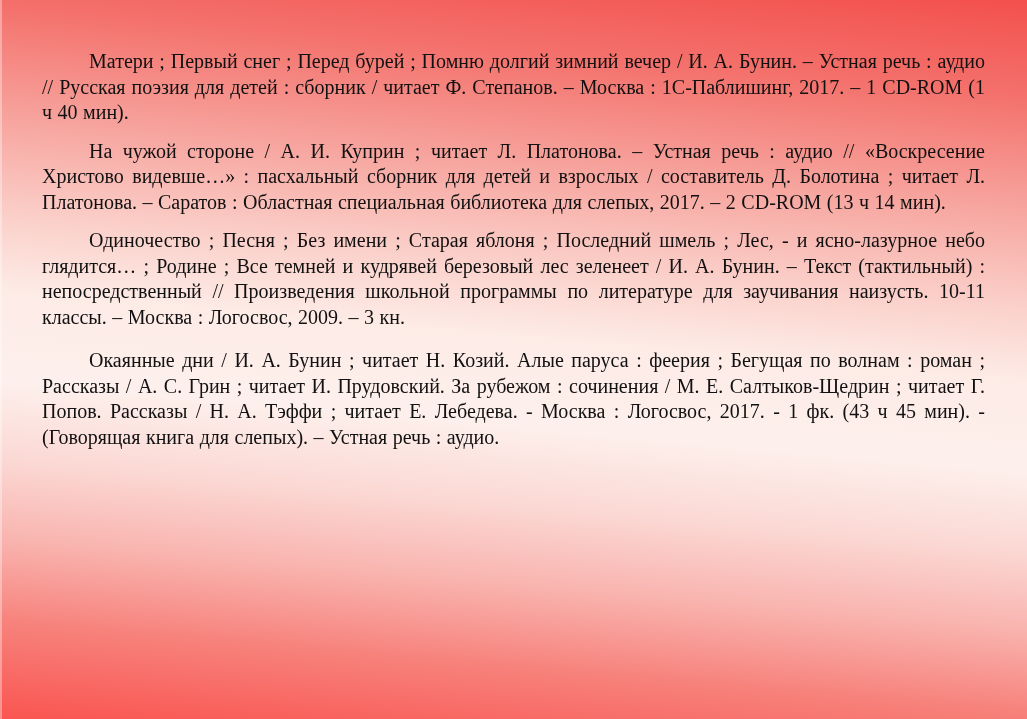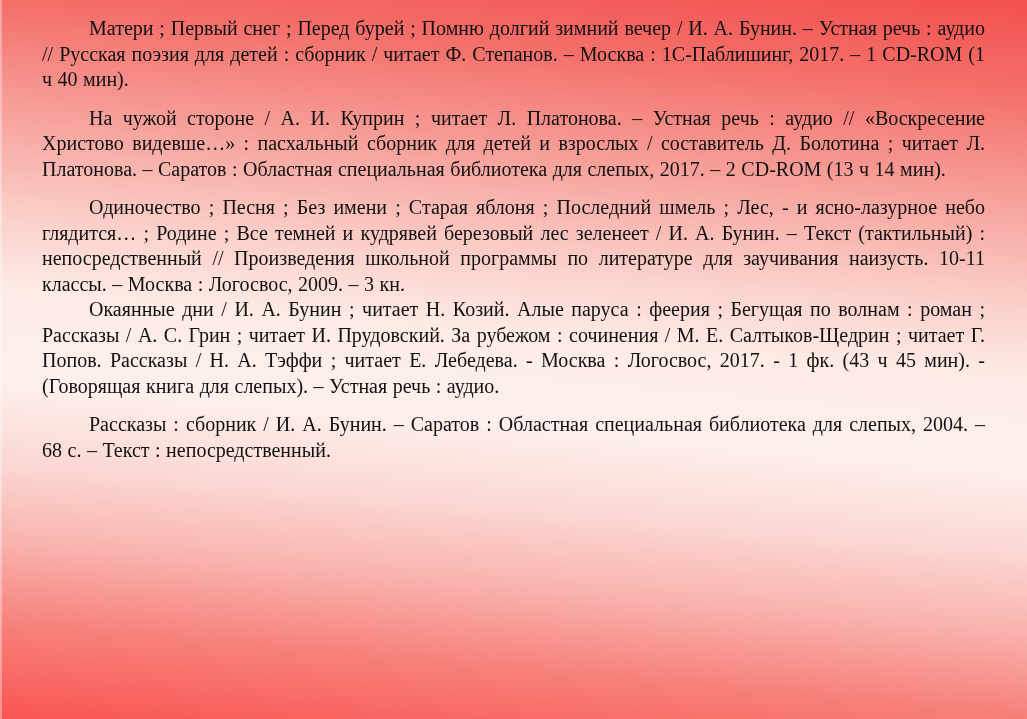--- a/index.html
+++ b/index.html
@@ -34,38 +34,37 @@
     font-family: "Liberation Serif", "DejaVu Serif", serif;
   }
   .edge-highlight {
     position: absolute;
     left: 0; top: 0; bottom: 0;
     width: 2px;
     background: rgba(255,255,255,0.35);
     pointer-events: none;
   }
   .text-block {
-    padding: 16px 42px 0 42px;
+    padding: 49px 42px 0 42px;
   }
   p.entry {
     margin: 13px 0 0 0;
     text-indent: 47px;
     text-align: justify;
     font-size: 20px;
     line-height: 25.5px;
     color: var(--text-color);
     word-spacing: 0.5px;
   }
   p.entry:first-child { margin-top: 0; }
-  p.entry.no-gap { margin-top: 0; }
+  p.entry.no-gap { margin-top: 18px; }
 </style>
 </head>
 <body>
 
 <div class="edge-highlight"></div>
 
 <main class="text-block">
   <p class="entry">Матери ; Первый снег ; Перед бурей ; Помню долгий зимний вечер / И. А. Бунин. – Устная речь : аудио // Русская поэзия для детей : сборник / читает Ф. Степанов. – Москва : 1С-Паблишинг, 2017. – 1 CD-ROM (1 ч 40 мин).</p>
   <p class="entry">На чужой стороне / А. И. Куприн ; читает Л. Платонова. – Устная речь : аудио // «Воскресение Христово видевше…» : пасхальный сборник для детей и взрослых / составитель Д. Болотина ; читает Л. Платонова. – Саратов : Областная специальная библиотека для слепых, 2017. – 2 CD-ROM (13 ч 14 мин).</p>
   <p class="entry">Одиночество ; Песня ; Без имени ; Старая яблоня ; Последний шмель ; Лес, - и ясно-лазурное небо глядится… ; Родине ; Все темней и кудрявей березовый лес зеленеет / И. А. Бунин. – Текст (тактильный) : непосредственный // Произведения школьной программы по литературе для заучивания наизусть. 10-11 классы. – Москва : Логосвос, 2009. – 3 кн.</p>
   <p class="entry no-gap">Окаянные дни / И. А. Бунин ; читает Н. Козий. Алые паруса : феерия ; Бегущая по волнам : роман ; Рассказы / А. С. Грин ; читает И. Прудовский. За рубежом : сочинения / М. Е. Салтыков-Щедрин ; читает Г. Попов. Рассказы / Н. А. Тэффи ; читает Е. Лебедева. - Москва : Логосвос, 2017. - 1 фк. (43 ч 45 мин). - (Говорящая книга для слепых). – Устная речь : аудио.</p>
-  <p class="entry">Рассказы : сборник / И. А. Бунин. – Саратов : Областная специальная библиотека для слепых, 2004. – 68 с. – Текст : непосредственный.</p>
 </main>
 
 </body></html>

